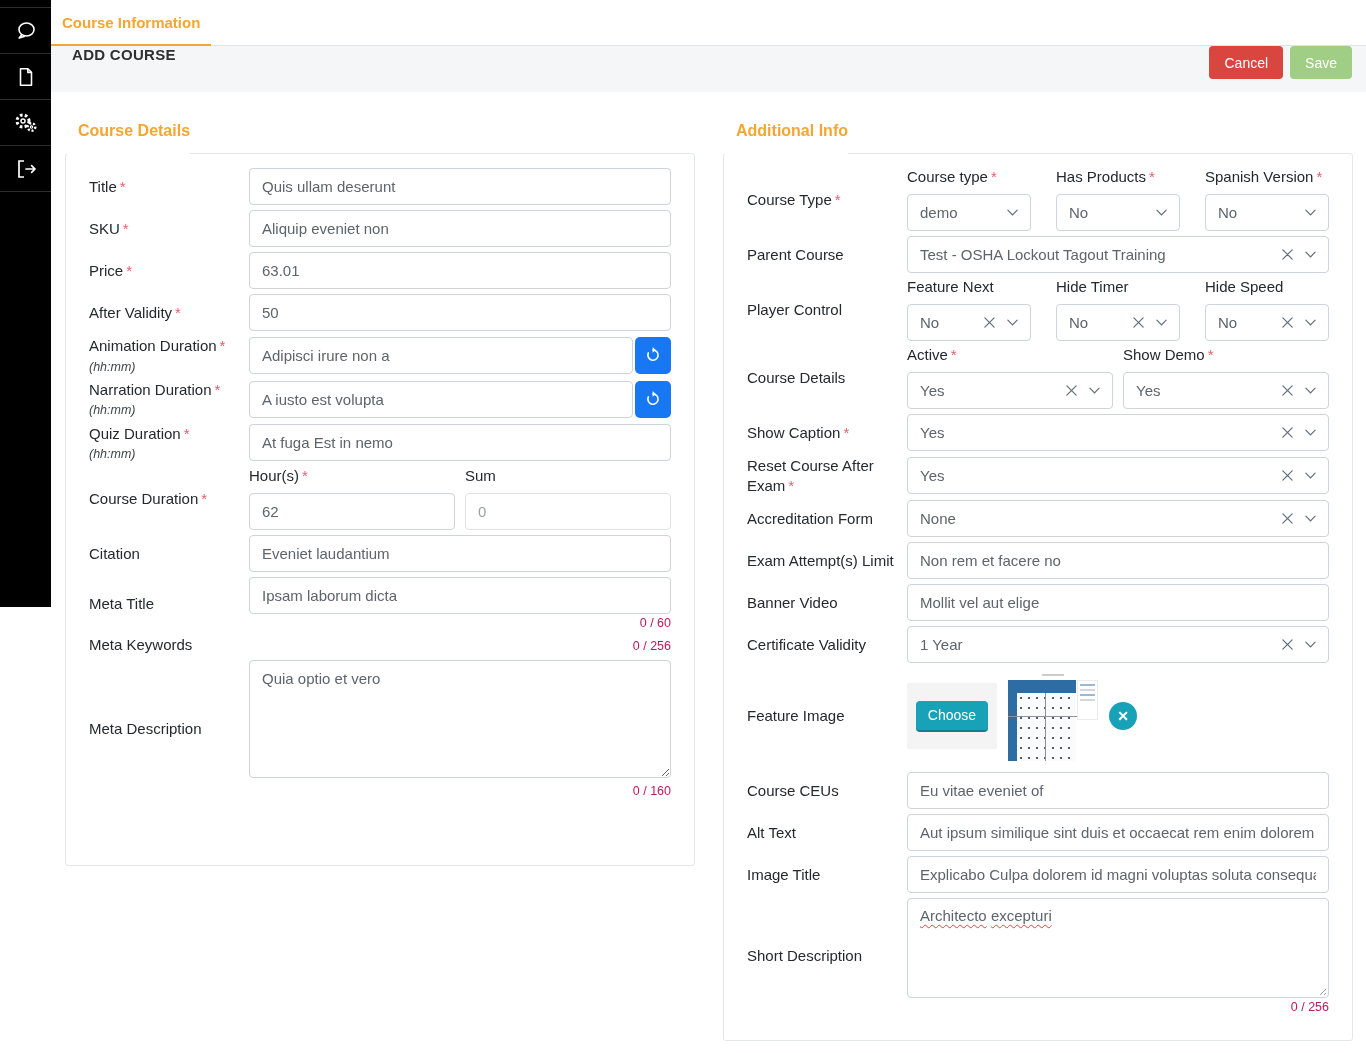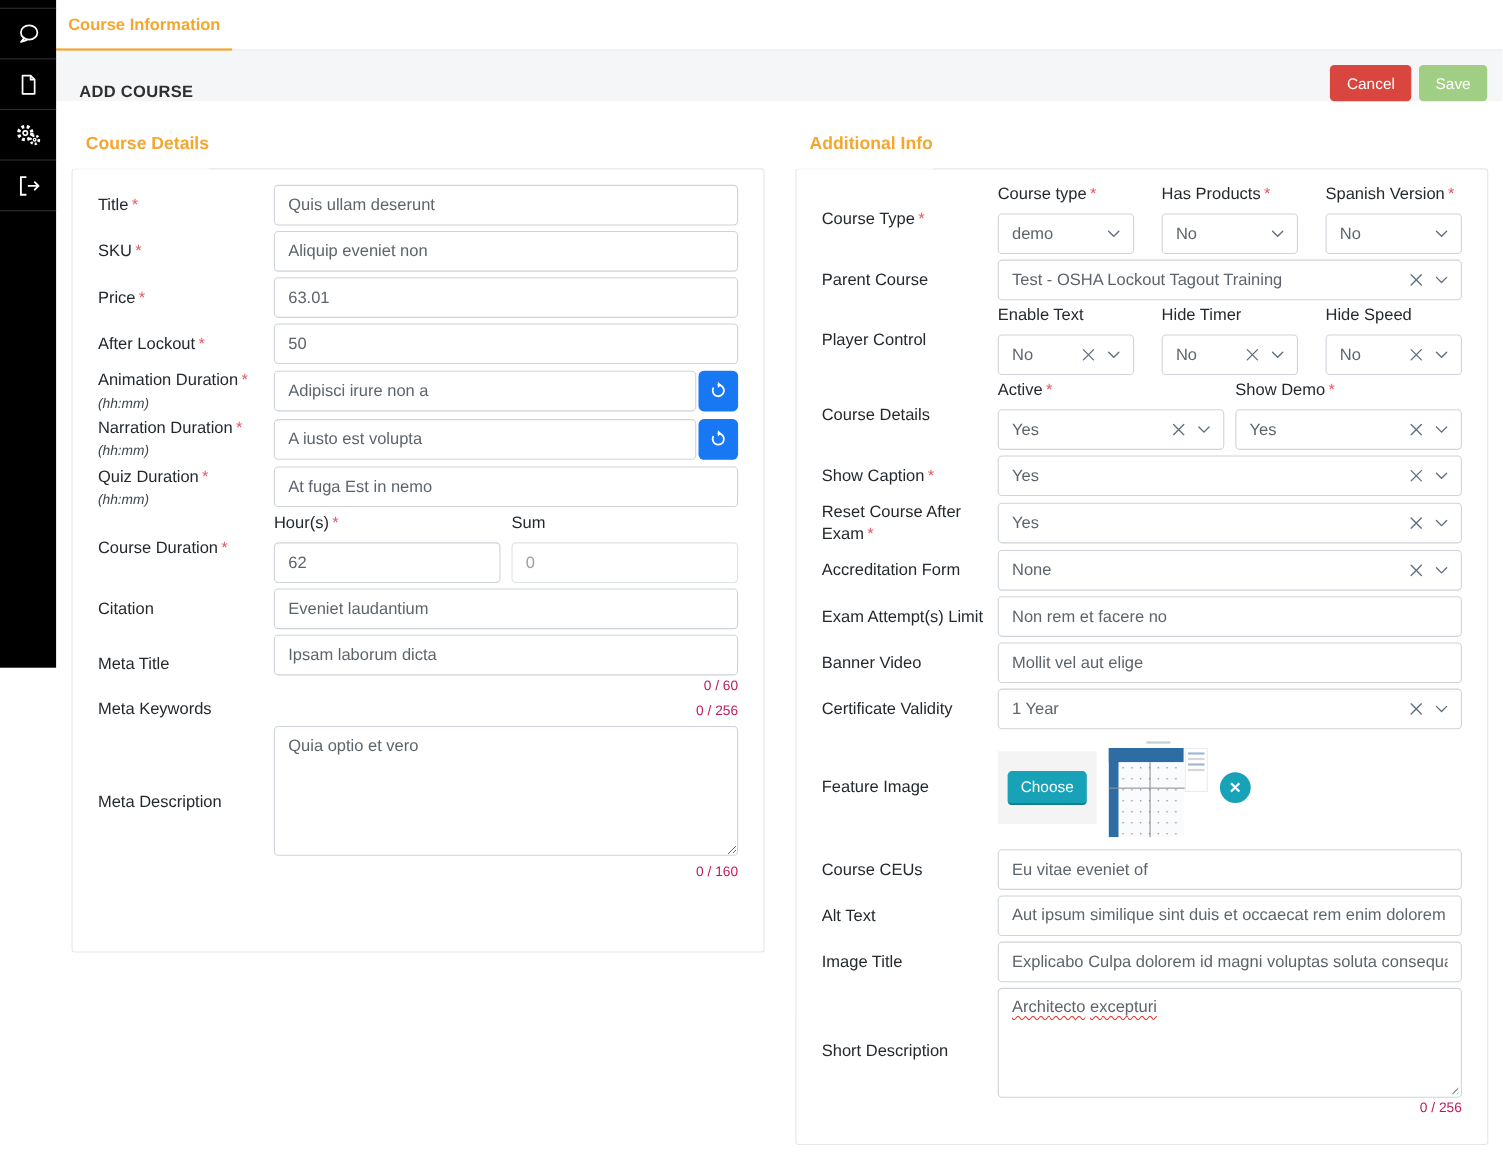--- a/index.html
+++ b/index.html
@@ -8,21 +8,21 @@
   
   .sidebar{position:absolute;left:0;top:0;width:51px;height:607px;background:#000;z-index:5;}
   .sb-spacer{height:7px;border-bottom:1px solid #2e2e2e;}
   .sb-cell{height:45px;display:flex;align-items:center;justify-content:center;border-bottom:1px solid #2e2e2e;cursor:pointer;}
   .sb-cell svg{display:block;}
 
   
   .content{margin-left:51px;}
   .tabbar{height:45px;background:#fff;border-bottom:1px solid #dfe3e7;display:flex;}
   .tab{padding:16px 11px;display:flex;align-items:center;font-size:15px;font-weight:600;color:var(--accent);border-bottom:2px solid var(--accent);margin-bottom:-1px;cursor:pointer;}
-  .actionbar{height:46px;background:#f5f6f7;display:flex;align-items:flex-end;padding:0 14px 0 21px;}
+  .actionbar{height:46px;background:#f5f6f7;display:flex;align-items:flex-start;padding:0 14px 0 21px;}
   .ab-title{font-size:15px;font-weight:700;color:#2f2f2f;letter-spacing:.3px;}
   .ab-actions{margin-left:auto;display:flex;gap:7px;}
   .btn{border:none;border-radius:4px;height:33px;padding:0 15px;font-size:14px;color:#fff;font-family:inherit;cursor:pointer;}
   .btn-cancel{background:var(--red);}
   .btn-save{background:var(--green);}
 
   :root{--accent:#F4A62E;--red:#D9453F;--green:#A0CE85;--teal:#17A2B8;--blue:#1877F2;
         --border:#ced4da;--panelborder:#e4e7ea;--valuecolor:#5d646b;}
 
   
@@ -160,21 +160,21 @@
           <div class="row-label"><span>SKU</span><span class="req">*</span></div>
           <div class="ctrl"><input class="txt" value="Aliquip eveniet non" style=""></div>
         </div>
 
         <div class="row">
           <div class="row-label"><span>Price</span><span class="req">*</span></div>
           <div class="ctrl"><input class="txt" value="63.01" style=""></div>
         </div>
 
         <div class="row">
-          <div class="row-label"><span>After Lockout</span><span class="req">*</span></div>
+          <div class="row-label"><span>After Validity</span><span class="req">*</span></div>
           <div class="ctrl"><input class="txt" value="50" style=""></div>
         </div>
 
         <div class="row">
           <div class="row-label">
             <div><span>Animation Duration</span><span class="req">*</span></div>
             <div class="hint">(hh:mm)</div>
           </div>
           <div class="ctrl with-btn">
             <input class="txt" value="Adipisci irure non a" style="">
@@ -313,21 +313,21 @@
                   </svg>
               </span>
             </div>
           </div>
         </div>
 
         <div class="row">
           <div class="row-label">Player Control</div>
           <div class="ctrl cols">
             <div class="col">
-              <div class="sub-label">Enable Text</div>
+              <div class="sub-label">Feature Next</div>
               <div class="select">
                 <span class="select-value">No</span>
                 <span class="sel-icons">
                   <svg width="13" height="13" viewBox="0 0 14 14">
                       <path d="M2 2l10 10M12 2L2 12" fill="none" stroke="#5f6e7d" stroke-width="1.3" stroke-linecap="round"></path>
                     </svg>
                   <svg width="13" height="13" viewBox="0 0 14 14">
                       <path d="M2 4.5l5 5 5-5" fill="none" stroke="#5f6e7d" stroke-width="1.3" stroke-linecap="round"></path>
                     </svg>
                 </span>

